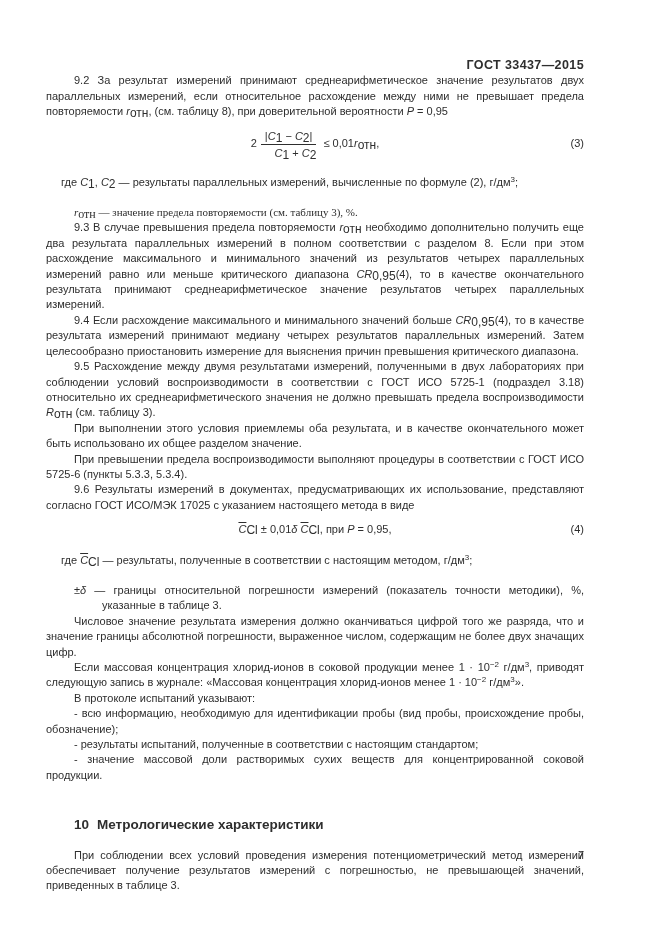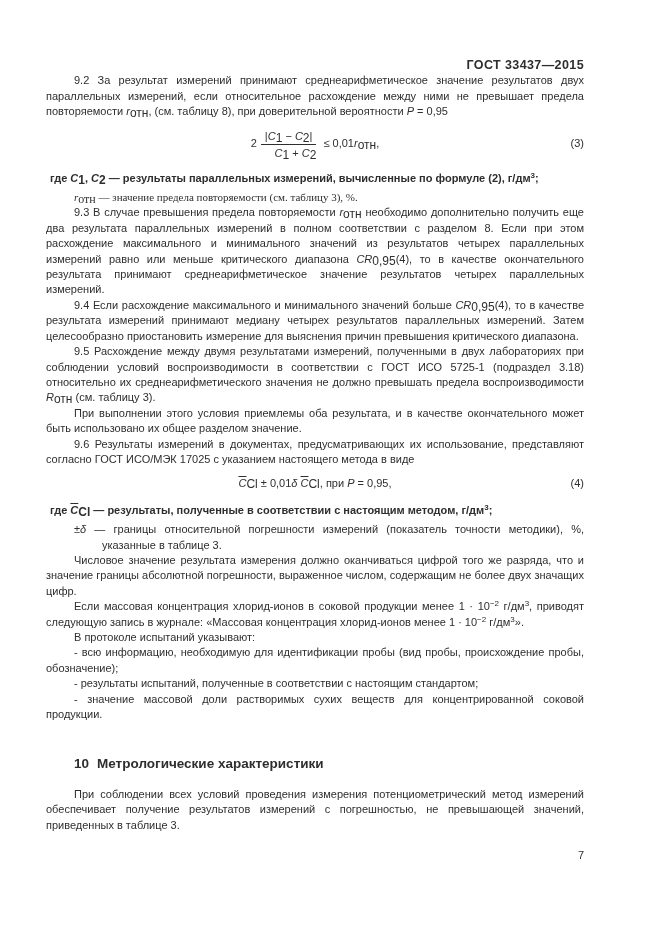--- a/index.html
+++ b/index.html
@@ -27,23 +27,22 @@
     font-weight:bold;
     font-size:12.5px;
     letter-spacing:0.4px;
   }
   .p {
     margin:0;
     text-align:justify;
     text-indent:28px;
   }
   .where {
-    margin:4px;
+    margin:15px;
     text-align:justify;
-    font-weight:bold;
   }
   .where-ind {
     margin:0;
     padding-left:28px;
     text-align:justify;
     font-family:Liberation Serif, serif;
   }
   .where-hang {
     margin:0;
     padding-left:56px;
@@ -126,20 +125,21 @@
       <span class="eq-num">(3)</span>
     </div>
 
     <p class="where"><span>где </span><span class="rs-i">C</span><span class="rs-sub">1</span><span>, </span><span class="rs-i">C</span><span class="rs-sub">2</span><span> — результаты параллельных измерений, вычисленные по формуле (2), г/дм</span><span class="rs-sup">3</span><span>;</span></p>
     <p class="where-ind"><span class="rs-i">r</span><span class="rs-sub">отн</span><span> — значение предела повторяемости (см. таблицу 3), %.</span></p>
 
     <p class="p"><span>9.3  В случае превышения предела повторяемости </span><span class="rs-i">r</span><span class="rs-sub">отн</span><span> необходимо дополнительно получить еще два результата параллельных измерений в полном соответствии с разделом 8. Если при этом расхождение максимального и минимального значений из результатов четырех параллельных измерений равно или меньше критического диапазона </span><span class="rs-i">CR</span><span class="rs-sub">0,95</span><span>(4), то в качестве окончательного результата принимают среднеарифметическое значение результатов четырех параллельных измерений.</span></p>
     <p class="p"><span>9.4  Если расхождение максимального и минимального значений больше </span><span class="rs-i">CR</span><span class="rs-sub">0,95</span><span>(4), то в качестве результата измерений принимают медиану четырех результатов параллельных измерений. Затем целесообразно приостановить измерение для выяснения причин превышения критического диапазона.</span></p>
     <p class="p"><span>9.5  Расхождение между двумя результатами измерений, полученными в двух лабораториях при соблюдении условий воспроизводимости в соответствии с ГОСТ ИСО 5725-1 (подраздел 3.18) относительно их среднеарифметического значения не должно превышать предела воспроизводимости </span><span class="rs-i">R</span><span class="rs-sub">отн</span><span> (см. таблицу 3).</span></p>
     <p class="p">При выполнении этого условия приемлемы оба результата, и в качестве окончательного может быть использовано их общее разделом значение.</p>
+    <p class="p">При превышении предела воспроизводимости выполняют процедуры в соответствии с ГОСТ ИСО 5725-6 (пункты 5.3.3, 5.3.4).</p>
     <p class="p">9.6  Результаты измерений в документах, предусматривающих их использование, представляют согласно ГОСТ ИСО/МЭК 17025 с указанием настоящего метода в виде</p>
 
     <div class="formula">
       <span class="f-expr"><span class="rs-i rs-ol">C</span><span class="rs-sub">Cl</span><span> ± 0,01</span><span class="rs-i">δ</span><span> </span><span class="rs-i rs-ol">C</span><span class="rs-sub">Cl</span><span>, при </span><span class="rs-i">P</span><span> = 0,95,</span></span>
       <span class="eq-num">(4)</span>
     </div>
 
     <p class="where"><span>где </span><span class="rs-i rs-ol">C</span><span class="rs-sub">Cl</span><span> — результаты, полученные в соответствии с настоящим методом, г/дм</span><span class="rs-sup">3</span><span>;</span></p>
     <p class="where-hang"><span>±</span><span class="rs-i">δ</span><span> — границы относительной погрешности измерений (показатель точности методики), %, указанные в таблице 3.</span></p>
 

